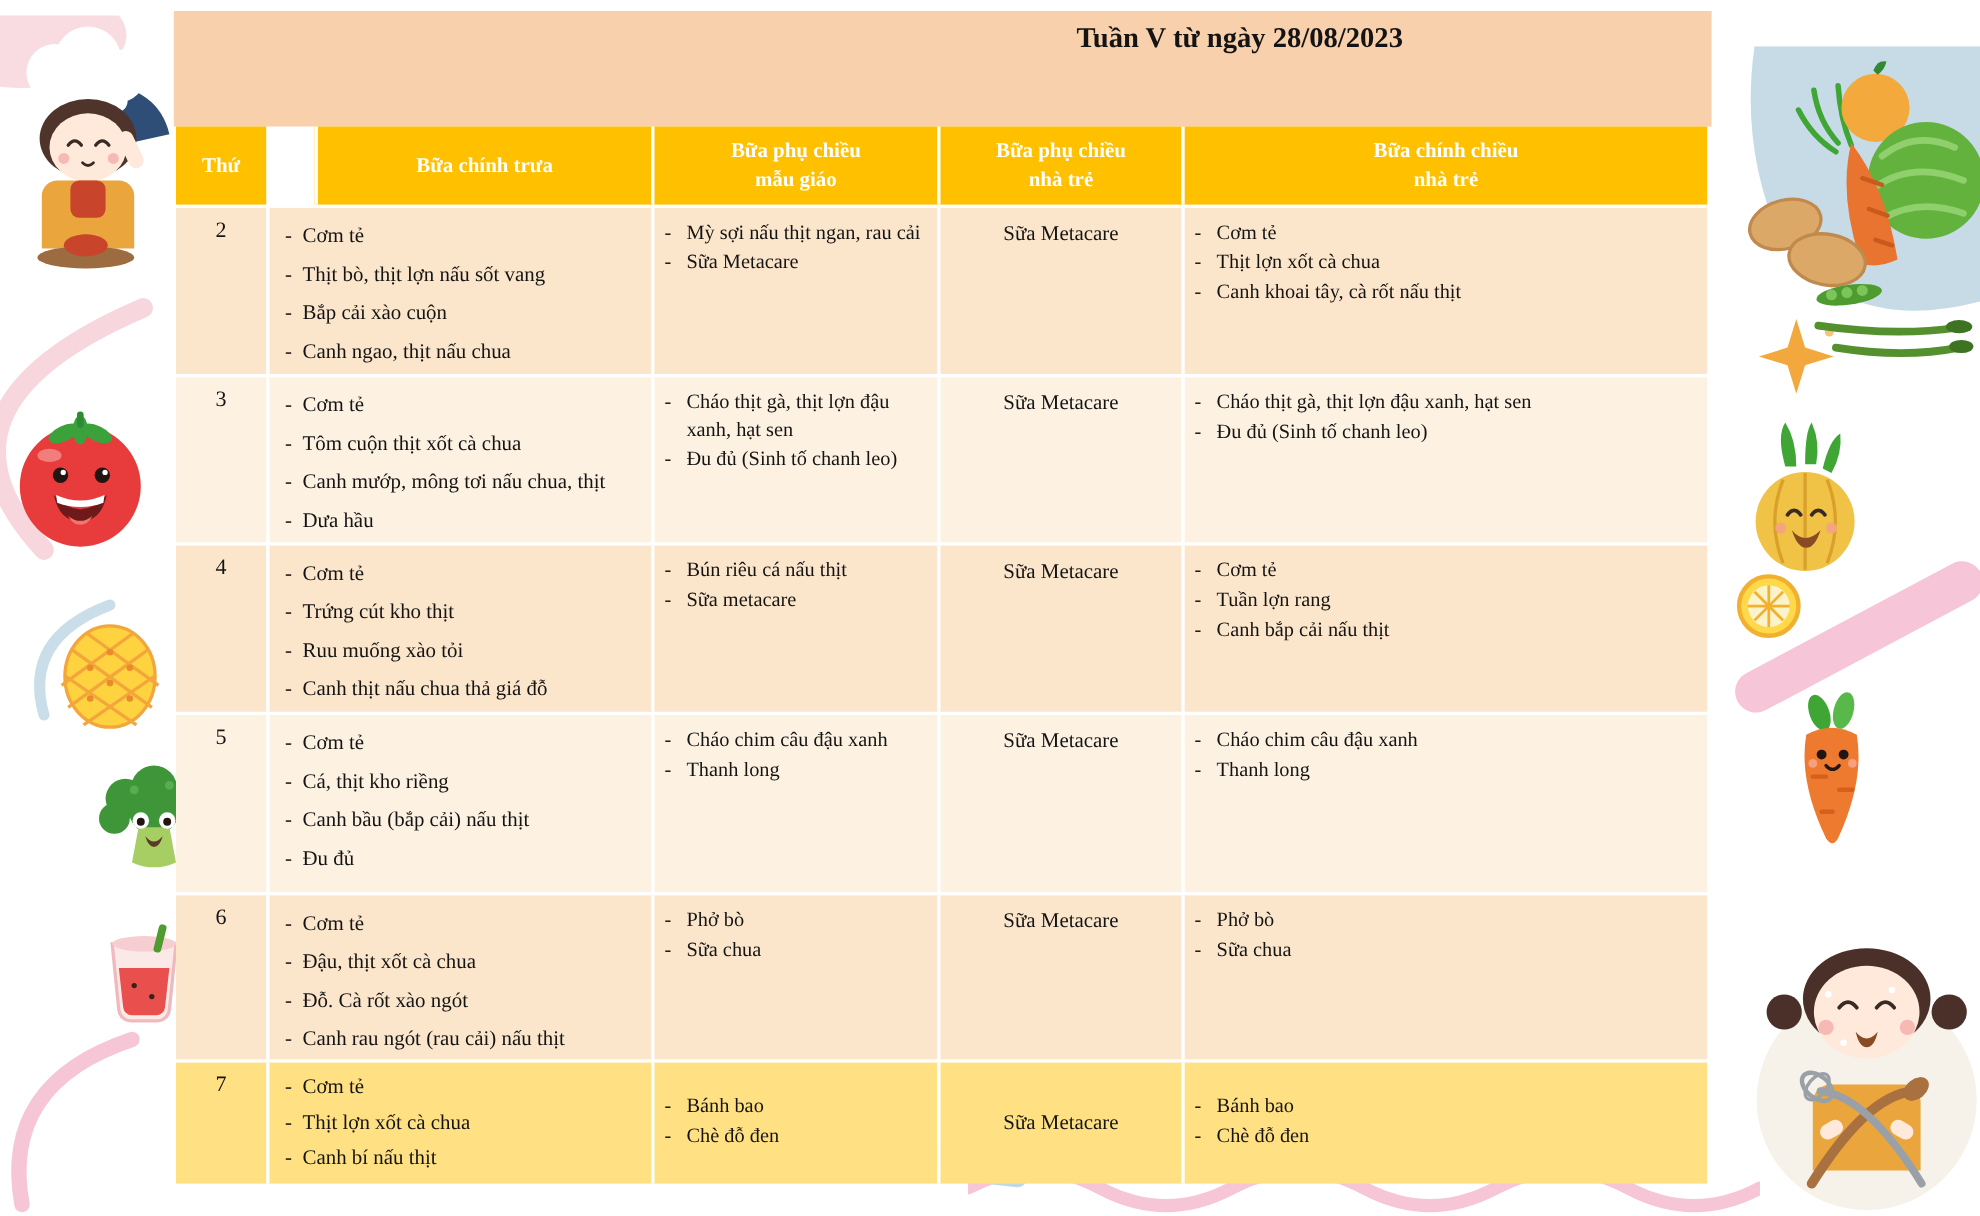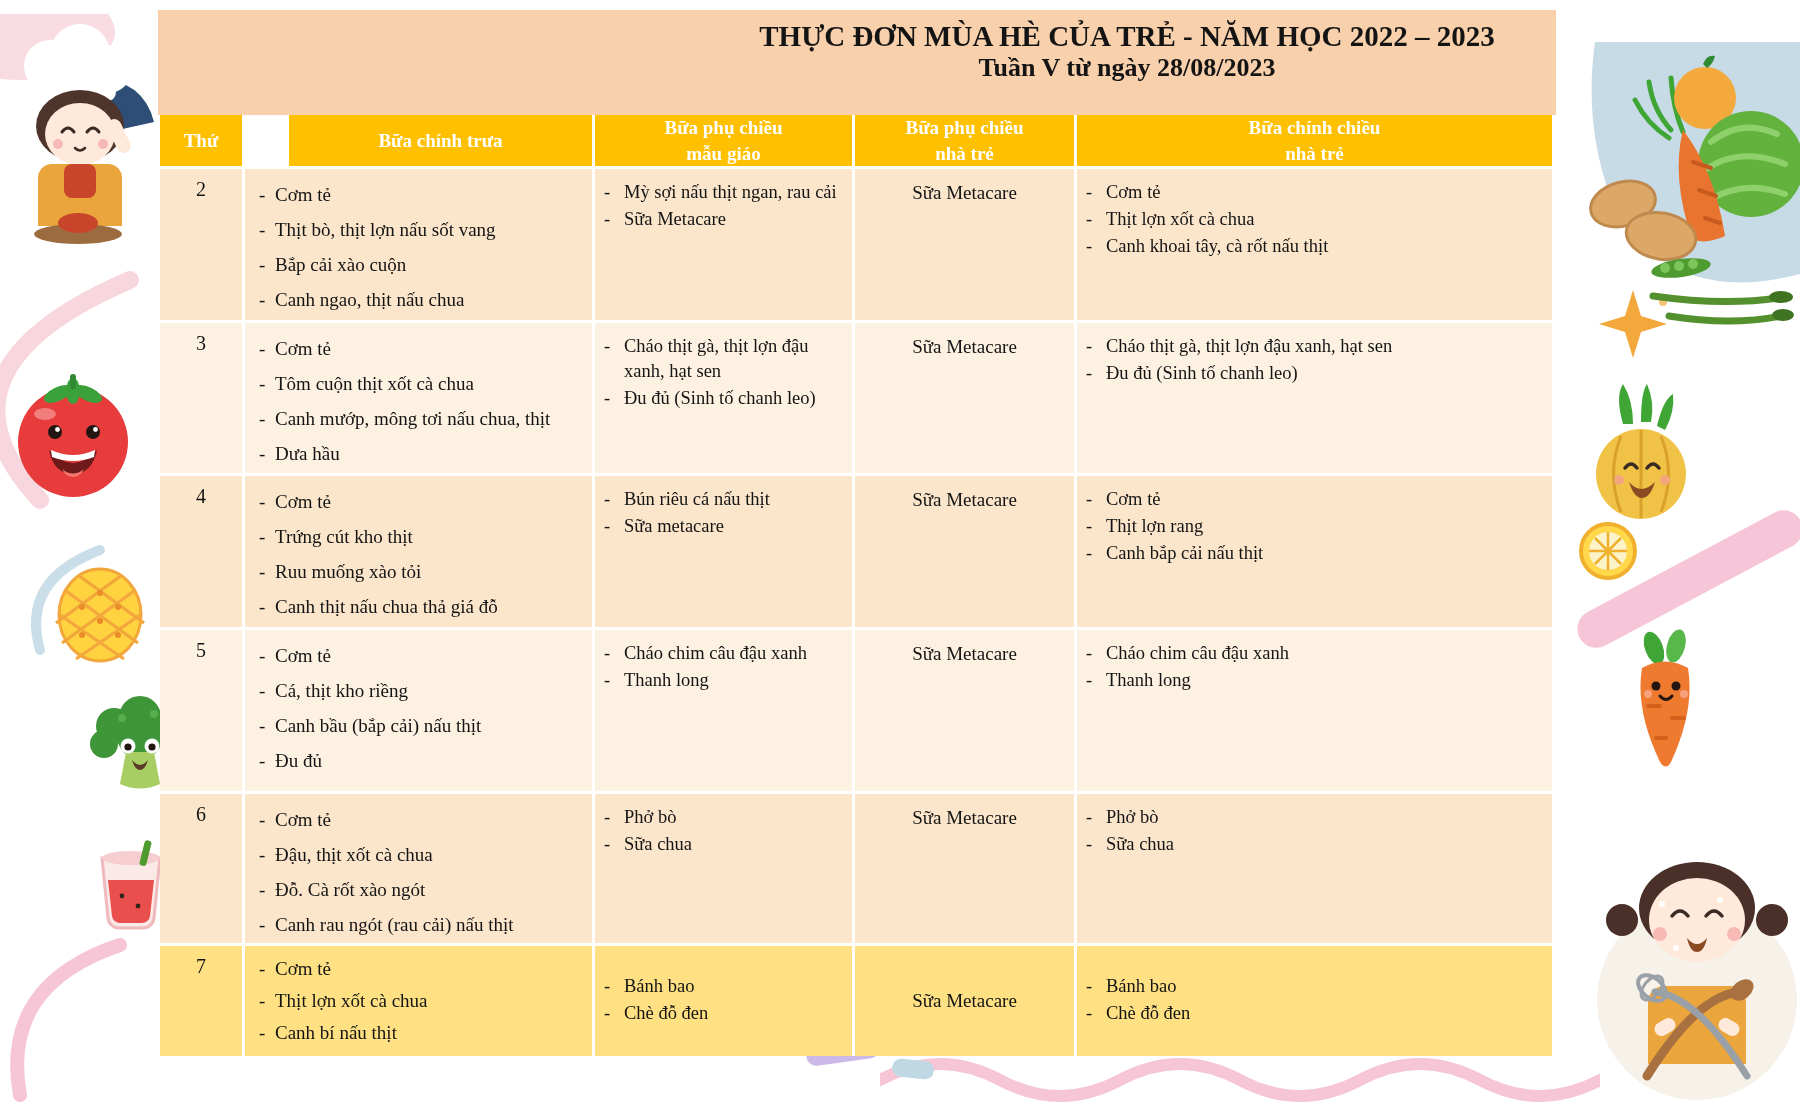--- a/index.html
+++ b/index.html
@@ -11,21 +11,21 @@
   
   .band{position:absolute;left:158px;top:10px;width:1398px;height:105px;background:#F8D0AB;z-index:2}
   .school{position:absolute;left:24px;top:44px;font-size:27px;font-weight:bold;letter-spacing:.5px}
   .titles{position:absolute;left:570px;right:30px;top:10px;text-align:center}
   .t1{font-size:29px;font-weight:bold}
   .t2{font-size:26px;font-weight:bold;margin-top:0}
 
   
   .ttable{position:absolute;left:160px;top:115px;width:1392px;z-index:2}
   .thead,.trow{display:grid;grid-template-columns:82px 350px 260px 222px 478px}
-  .thead{height:51px}
+  .thead{height:71px}
   .th{color:#fff;font-weight:bold;font-size:19px;display:flex;align-items:center;justify-content:center;
       text-align:center;white-space:pre-line;line-height:1.35;background:#FFC000}
   .th+.th,.cell+.cell{border-left:3px solid #fff}
   .trow{border-top:3px solid #fff}
   .cell{overflow:hidden;font-size:19px}
   .c-day{text-align:center;padding-top:9px;font-size:20px}
   .c-lunch{padding:13px 6px 0 14px}
   .c-lunch .it{margin-bottom:8px;line-height:1.42}
   .c-kg,.c-nm{padding:11px 4px 0 9px;font-size:18.5px}
   .c-kg .it,.c-nm .it{margin-bottom:2px;line-height:1.35}
@@ -245,21 +245,20 @@
     <path d="M0 42 q60 -32 120 0 t120 0 t120 0 t120 0 t120 0 t120 0" stroke="#F6C6D6" stroke-width="12" fill="none" stroke-linecap="round"></path>
   </svg>
   <svg class="deco" style="left:-10px;top:925px" width="140" height="180" viewBox="0 0 140 180">
     <path d="M130 20 Q10 60 30 170" stroke="#F6C6D6" stroke-width="14" fill="none" stroke-linecap="round"></path>
   </svg>
   <div class="lav1 deco"></div>
   <div class="lav2 deco"></div>
 
   <div class="band" style="background: rgb(248, 208, 171);">
     <div class="titles">
-      <div class="t1">THỰC ĐƠN MÙA HÈ CỦA TRẺ - NĂM HỌC 2022 – 2023</div>
       <div class="t2">Tuần V từ ngày 28/08/2023</div>
     </div>
   </div>
 
   <div class="ttable">
     <div class="thead">
       <div class="th" style="background: rgb(255, 192, 0);">Thứ</div>
       <div class="th" style="background: rgb(255, 192, 0); margin-left: 44px;">Bữa chính trưa</div>
       <div class="th" style="background: rgb(255, 192, 0);">Bữa phụ chiều
 mẫu giáo</div>
@@ -388,21 +387,21 @@
             </div>
           </div>
           <div class="cell c-ns" style="background: rgb(251, 229, 203);"><span>Sữa Metacare</span></div>
           <div class="cell c-nm" style="background: rgb(251, 229, 203);">
             <div class="it">
               <span class="d">-</span>
               <span class="t">Cơm tẻ</span>
             </div>
             <div class="it">
               <span class="d">-</span>
-              <span class="t">Thịt lợn rang</span>
+              <span class="t">Tuần lợn rang</span>
             </div>
             <div class="it">
               <span class="d">-</span>
               <span class="t">Canh bắp cải nấu thịt</span>
             </div>
           </div>
         </div>
         <div class="trow" style="height: 164px;">
           <div class="cell c-day" style="background: rgb(253, 242, 226);"><span>5</span></div>
           <div class="cell c-lunch" style="background: rgb(253, 242, 226);">

